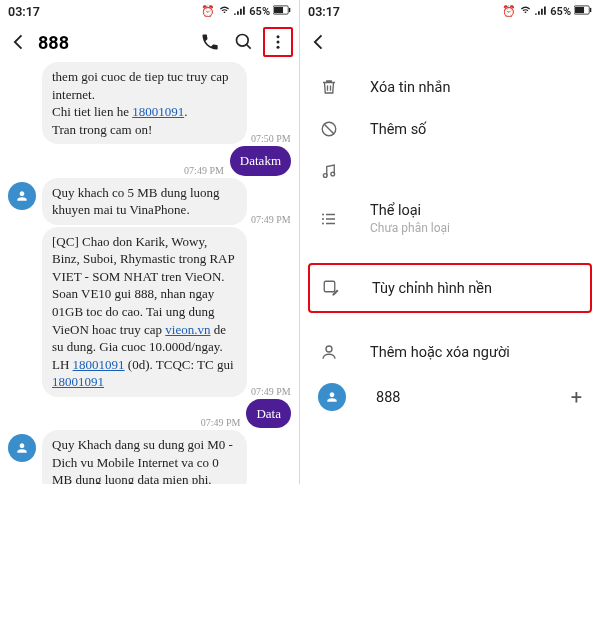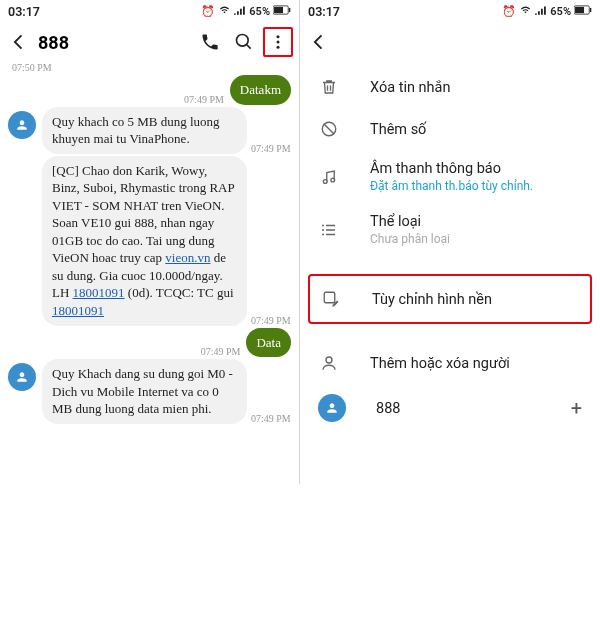--- a/index.html
+++ b/index.html
@@ -23,21 +23,21 @@
   
   .msgs { padding:0 8px 0 8px; height:475px; overflow:hidden; display:flex; flex-direction:column; }
   .row { display:flex; align-items:flex-end; margin-bottom:2px; }
   .row.in { justify-content:flex-start; }
   .row.out { justify-content:flex-end; }
   .avatar { width:28px; height:28px; border-radius:50%; background:#3a8ecb; display:flex; align-items:center; justify-content:center; flex-shrink:0; margin-right:6px; align-self:flex-start; margin-top:4px; }
   .avatar svg { width:14px; height:14px; fill:#fff; }
   .avatar.spacer { background:transparent; }
   .bubble { max-width:205px; padding:6px 10px; border-radius:16px; font-size:13px; line-height:1.35; font-family:"Comic Sans MS","Segoe Script",cursive; }
   .bubble.in { background:#f1f1f1; color:#222; }
-  .bubble.out { background:#4d7c0f; color:#fff; border-radius:16px; }
+  .bubble.out { background:#4c1d95; color:#fff; border-radius:16px; }
   .bubble.first-in { margin-left:34px; }
   .ts-right { font-size:10px; color:#999; margin-left:4px; align-self:flex-end; font-family:"Comic Sans MS",cursive; }
   .ts-left { font-size:10px; color:#999; align-self:flex-end; margin-right:6px; font-family:"Comic Sans MS",cursive; }
   .link { color:#1a5eb8; text-decoration:underline; }
 
   
   .compose { position:absolute; bottom:30px; left:0; right:0; height:44px; background:#fff; display:flex; align-items:center; padding:0 6px; gap:6px; border-top:0.5px solid #eee;}
   .cmp-ic { width:30px; height:30px; display:flex; align-items:center; justify-content:center; color:#666; }
   .cmp-input { flex:1; height:30px; display:flex; align-items:center; }
   .cursor { width:2px; height:18px; background:#3399ff; }
@@ -116,20 +116,21 @@
               <circle cx="12" cy="5" r="2" fill="#222"></circle>
               <circle cx="12" cy="12" r="2" fill="#222"></circle>
               <circle cx="12" cy="19" r="2" fill="#222"></circle>
             </svg>
         </div>
       </div>
     </div>
 
     <div class="msgs">
       <div class="row in">
+        <div class="bubble in first-in"><span>them goi cuoc de tiep tuc truy cap internet.<br>Chi tiet lien he </span><span class="link">18001091</span><span>.<br>Tran trong cam on!</span></div>
         <span class="ts-right">07:50 PM</span>
       </div>
       <div class="row out">
         <span class="ts-left">07:49 PM</span>
         <div class="bubble out">Datakm</div>
       </div>
       <div class="row in">
         <div class="avatar">
             <svg viewBox="0 0 24 24">
               <path d="M12 12c2.2 0 4-1.8 4-4s-1.8-4-4-4-4 1.8-4 4 1.8 4 4 4zm0 2c-2.7 0-8 1.3-8 4v2h16v-2c0-2.7-5.3-4-8-4z"></path>
@@ -252,24 +253,20 @@
         <span>Thêm số</span>
       </div>
       <div class="menu-item">
         <div class="mic">
             <svg width="18" height="18" viewBox="0 0 24 24">
               <path fill="none" stroke="#666" stroke-width="1.8" d="M9 18V6l10-2v12"></path>
               <circle cx="7" cy="18" r="2.5" fill="none" stroke="#666" stroke-width="1.8"></circle>
               <circle cx="17" cy="16" r="2.5" fill="none" stroke="#666" stroke-width="1.8"></circle>
             </svg>
           </div>
-        <div>
-          <div>Âm thanh thông báo</div>
-          <div class="sub">Đặt âm thanh th.báo tùy chỉnh.</div>
-        </div>
       </div>
       <div class="menu-item">
         <div class="mic">
             <svg width="18" height="18" viewBox="0 0 24 24">
               <path stroke="#666" stroke-width="1.8" d="M8 6h12M8 12h12M8 18h12"></path>
               <circle cx="4" cy="6" r="1.3" fill="#666"></circle>
               <circle cx="4" cy="12" r="1.3" fill="#666"></circle>
               <circle cx="4" cy="18" r="1.3" fill="#666"></circle>
             </svg>
           </div>

